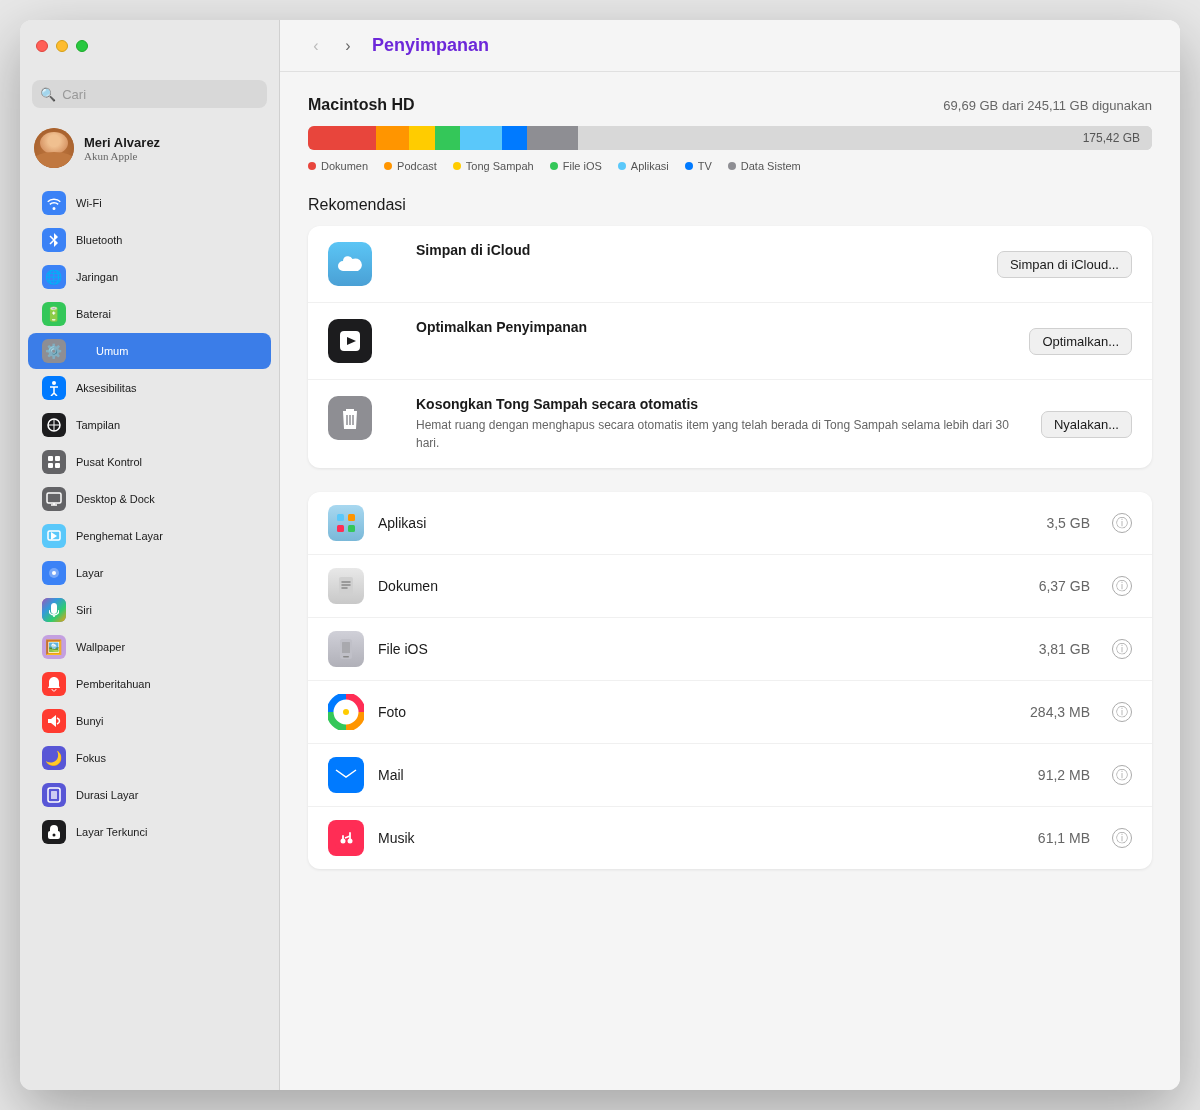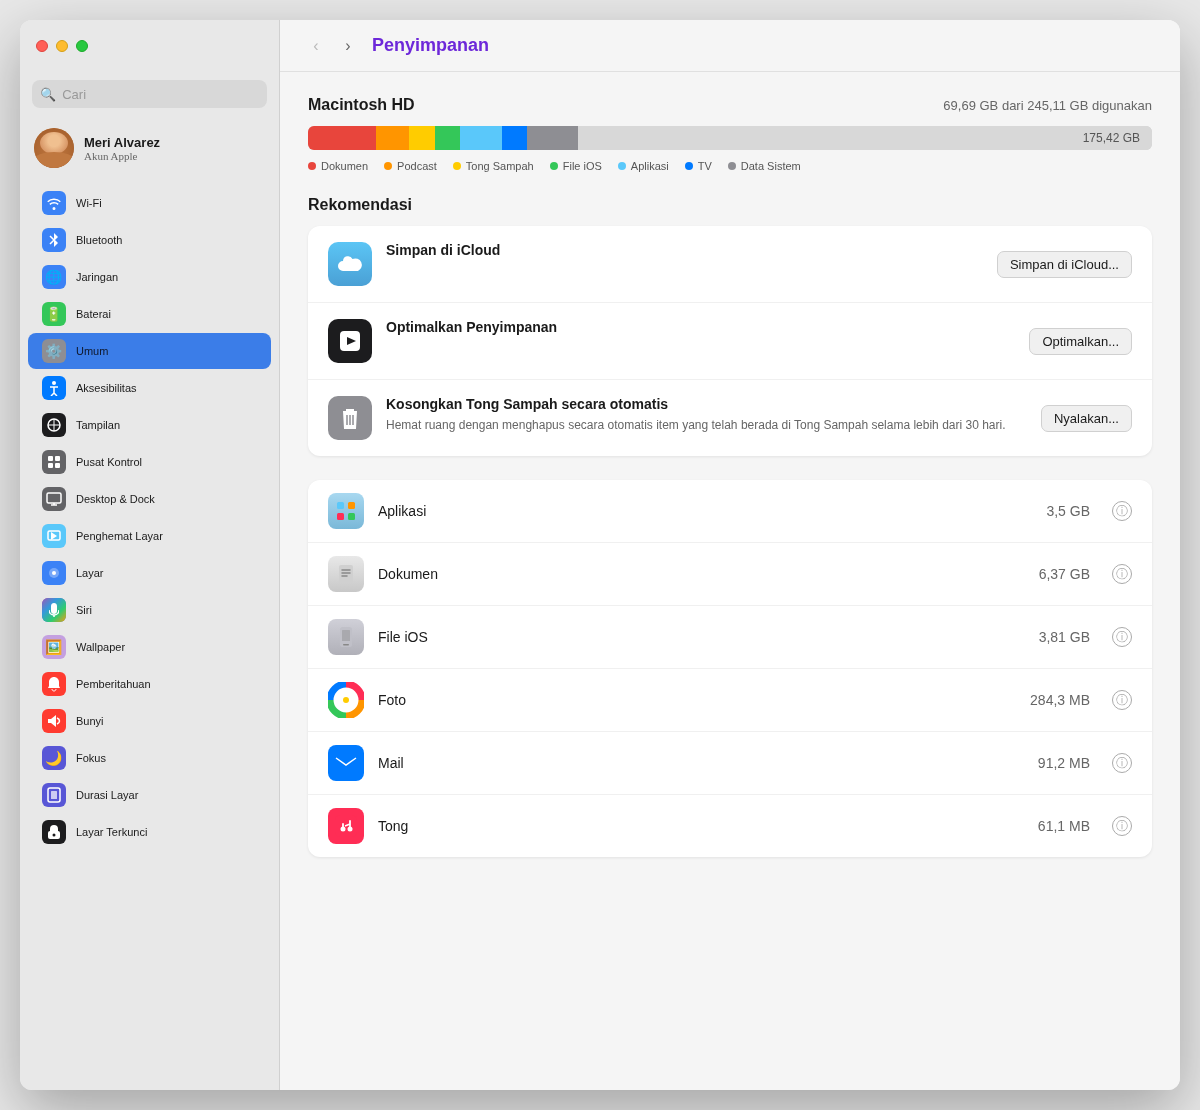--- a/index.html
+++ b/index.html
@@ -99,21 +99,21 @@
       border-radius: 8px;
       margin: 1px 8px;
       cursor: pointer;
       font-size: 13px;
       color: #1a1a1a;
     }
     .sidebar-item.active {
       background: #3b7de8;
       color: white;
     }
-    .sidebar-item.active .item-label { color: #0f172a; }
+    .sidebar-item.active .item-label { color: #ffffff; margin-left: 20px; }
     .item-icon {
       width: 24px;
       height: 24px;
       border-radius: 6px;
       display: flex;
       align-items: center;
       justify-content: center;
       flex-shrink: 0;
       font-size: 14px;
     }
@@ -227,21 +227,21 @@
       color: #555;
     }
     .legend-dot {
       width: 8px;
       height: 8px;
       border-radius: 50%;
     }
     
     .section-title {
       font-size: 16px;
-      font-weight: 700;
+      font-weight: 400;
       color: #1a1a1a;
       margin-bottom: 12px;
     }
     .recommendations-card {
       background: white;
       border-radius: 12px;
       overflow: hidden;
       margin-bottom: 24px;
       box-shadow: 0 1px 3px rgba(0,0,0,0.08);
     }
@@ -259,21 +259,21 @@
       border-radius: 10px;
       display: flex;
       align-items: center;
       justify-content: center;
       flex-shrink: 0;
       font-size: 22px;
     }
     .rec-icon-icloud { background: linear-gradient(180deg, #5bc5f5, #4aa0d5); }
     .rec-icon-tv { background: #1c1c1e; }
     .rec-icon-trash { background: #8e8e93; }
-    .rec-content { flex: 1; }
+    .rec-content { flex: 1; margin-left: 30px; }
     .rec-title { font-size: 14px; font-weight: 600; color: #1a1a1a; margin-bottom: 4px; }
     .rec-desc { font-size: 12px; color: #666; line-height: 1.5; }
     .rec-btn {
       background: #f0f0f0;
       border: 1px solid #d0d0d0;
       border-radius: 7px;
       padding: 5px 12px;
       font-size: 13px;
       color: #1a1a1a;
       cursor: pointer;
@@ -702,20 +702,20 @@
         <div class="category-item">
           <div class="cat-icon cat-icon-music">
             <svg width="22" height="22" viewBox="0 0 22 22" fill="none">
                 <rect width="22" height="22" rx="5" fill="#ff2d55"></rect>
                 <path d="M15 6v8M8 9v5" stroke="white" stroke-width="1.8" stroke-linecap="round"></path>
                 <circle cx="8" cy="14" r="2.5" fill="white"></circle>
                 <circle cx="15" cy="14" r="2.5" fill="white"></circle>
                 <path d="M10 11l5-2" stroke="white" stroke-width="1.5"></path>
               </svg>
           </div>
-          <span class="cat-label">Tong</span>
+          <span class="cat-label">Musik</span>
           <span class="cat-size">61,1 MB</span>
           <div class="info-icon">ⓘ</div>
         </div>
       </div>
     </div>
   </div>
 </div>
 
 </body></html>

